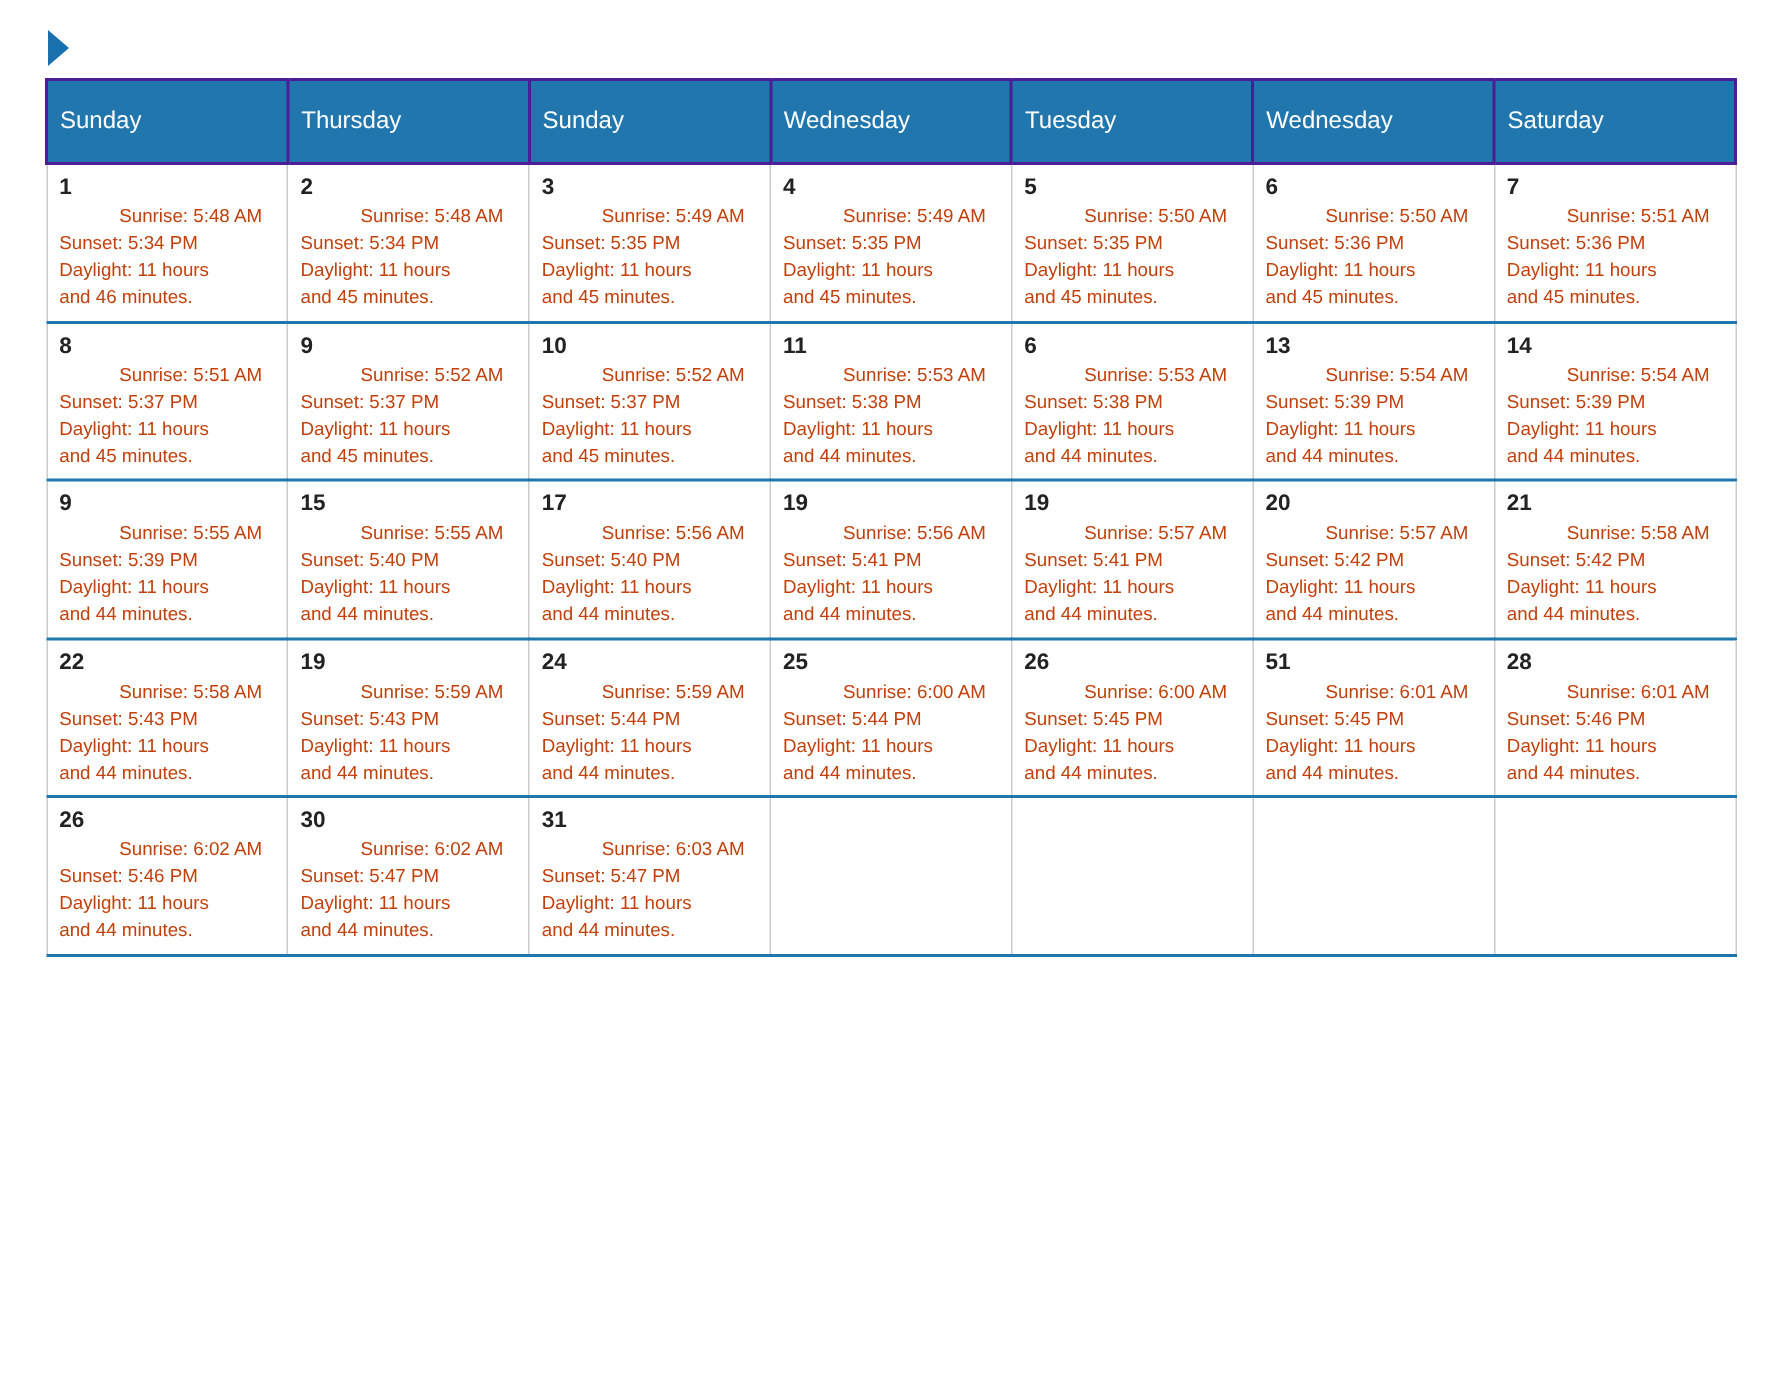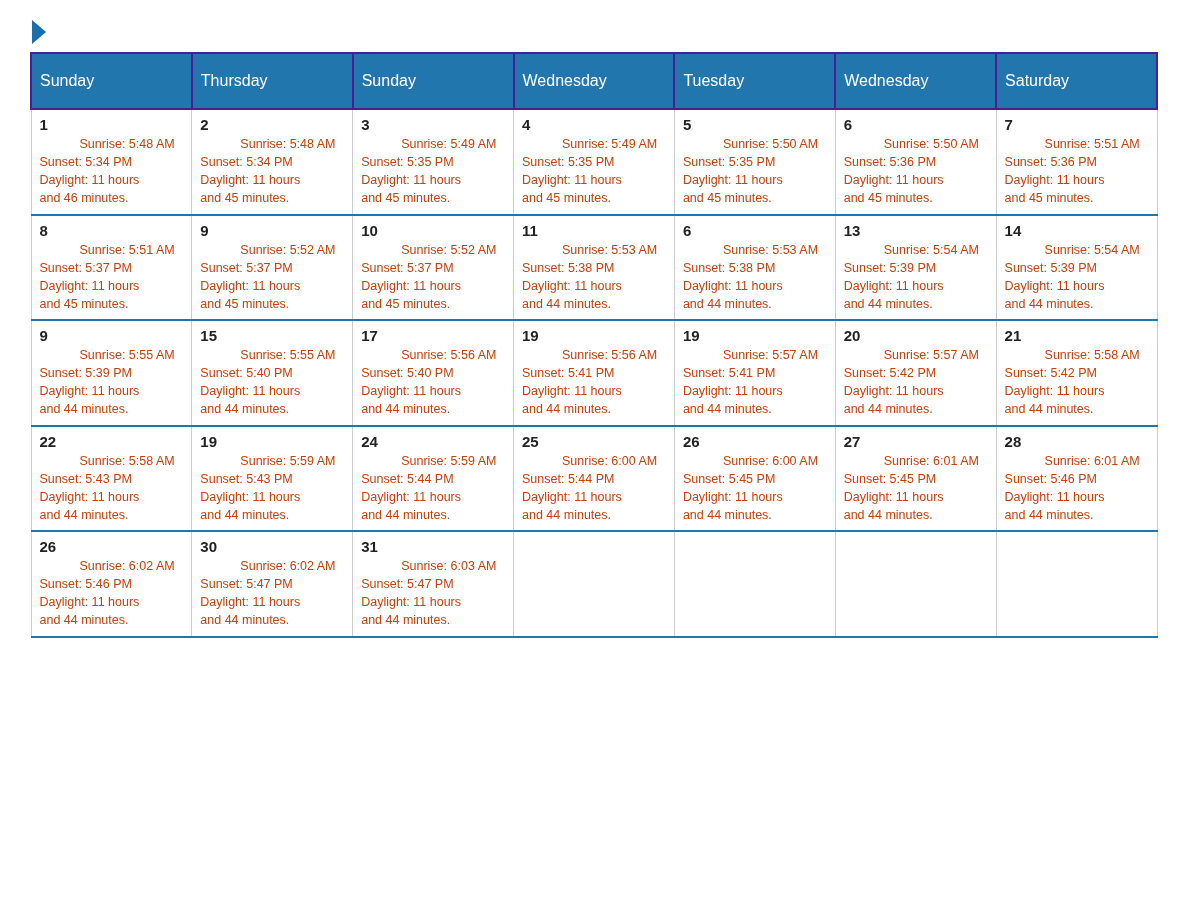--- a/index.html
+++ b/index.html
@@ -234,21 +234,21 @@
       </td>
         <td>
         <span class="day-number">25</span>
         <span class="day-info">Sunrise: 6:00 AM<br>Sunset: 5:44 PM<br>Daylight: 11 hours<br>and 44 minutes.</span>
       </td>
         <td>
         <span class="day-number">26</span>
         <span class="day-info">Sunrise: 6:00 AM<br>Sunset: 5:45 PM<br>Daylight: 11 hours<br>and 44 minutes.</span>
       </td>
         <td>
-        <span class="day-number">27</span>
+        <span class="day-number">51</span>
         <span class="day-info">Sunrise: 6:01 AM<br>Sunset: 5:45 PM<br>Daylight: 11 hours<br>and 44 minutes.</span>
       </td>
         <td>
         <span class="day-number">28</span>
         <span class="day-info">Sunrise: 6:01 AM<br>Sunset: 5:46 PM<br>Daylight: 11 hours<br>and 44 minutes.</span>
       </td>
       </tr>
       <tr>
         <td>
         <span class="day-number">26</span>

